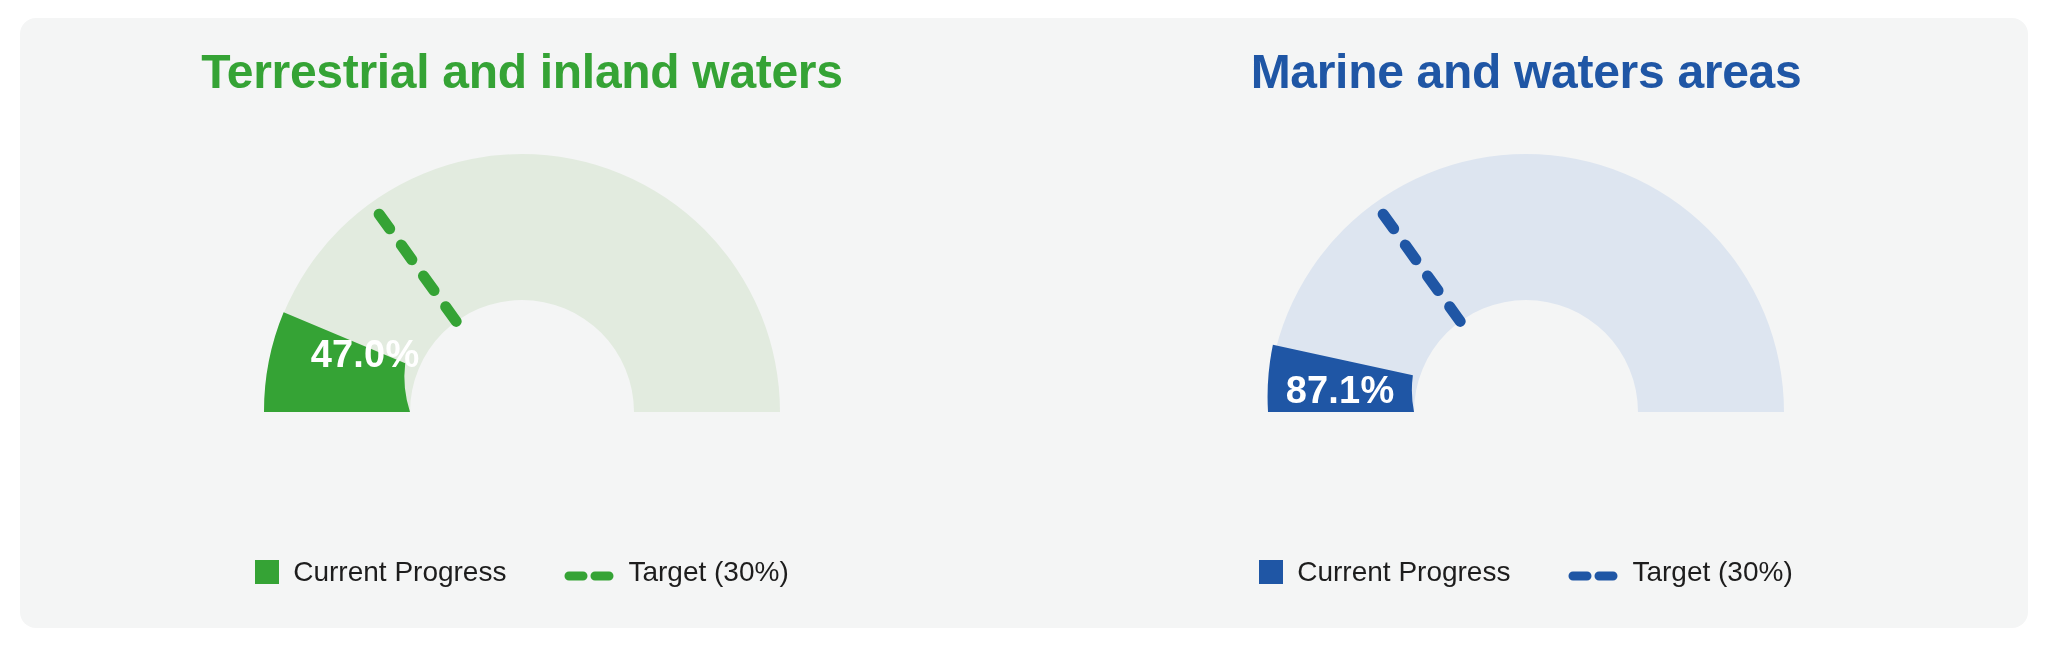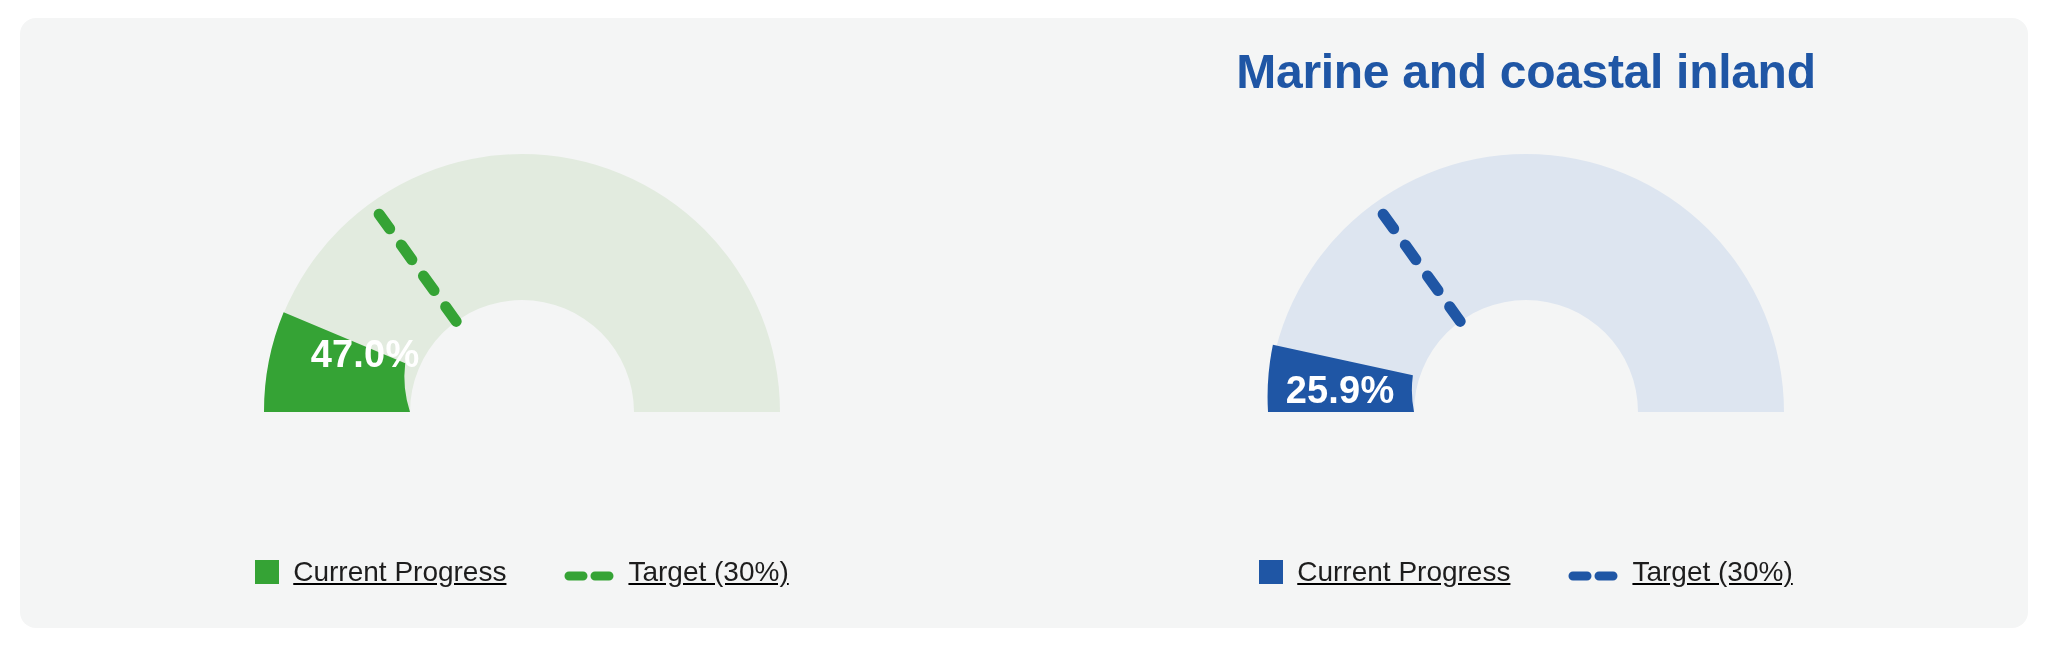--- a/index.html
+++ b/index.html
@@ -83,21 +83,20 @@
   .legend {
     position: absolute;
     bottom: 40px;
     left: 0;
     width: 1004px;
     display: flex;
     flex-direction: row;
     justify-content: center;
     align-items: center;
     gap: 58px;
-    text-decoration: underline;
   }
   .legend-item {
     display: flex;
     flex-direction: row;
     align-items: center;
     gap: 14px;
   }
   .legend-label {
     font-size: 28px;
     color: #1d1d1d;
@@ -115,20 +114,21 @@
     height: 10px;
   }
 </style>
 </head>
 <body>
 
 <div class="card">
   <div class="panels">
 
     <div class="panel">
+      <div class="panel-title green">Terrestrial and inland waters</div>
 
       <div class="gauge-wrap">
         <svg class="gauge-svg" width="560" height="300" viewBox="0 0 560 300">
 
           <path d="M 22 290
                    A 258 258 0 0 1 538 290
                    L 392 290
                    A 112 112 0 0 0 168 290
                    Z" fill="#e2ebdf"></path>
 
@@ -153,40 +153,40 @@
             <svg width="50" height="10" viewBox="0 0 50 10">
               <line x1="5" y1="5" x2="45" y2="5" stroke="#35a335" stroke-width="9" stroke-linecap="round" stroke-dasharray="14 12"></line>
             </svg>
           </span>
           <span class="legend-label">Target (30%)</span>
         </div>
       </div>
     </div>
 
     <div class="panel">
-      <div class="panel-title blue">Marine and coastal inland</div>
+      <div class="panel-title blue">Marine and waters areas</div>
 
       <div class="gauge-wrap">
         <svg class="gauge-svg" width="560" height="300" viewBox="0 0 560 300">
 
           <path d="M 22 290
                    A 258 258 0 0 1 538 290
                    L 392 290
                    A 112 112 0 0 0 168 290
                    Z" fill="#dde5f0"></path>
 
           <path d="M 22 290
                    A 258 258 0 0 1 26.90 222.68
                    L 166.88 253.31
                    A 112 112 0 0 0 168 290
                    Z" fill="#1f56a5"></path>
 
           <line x1="214.19" y1="199.40" x2="129.64" y2="81.75" stroke="#1f56a5" stroke-width="11" stroke-linecap="round" stroke-dasharray="18 20"></line>
         </svg>
-        <div class="gauge-value" style="left: 316px; top: 268px;">25.9%</div>
+        <div class="gauge-value" style="left: 316px; top: 268px;">87.1%</div>
       </div>
 
       <div class="legend">
         <div class="legend-item">
           <span class="swatch-square" style="background:#1f56a5;"></span>
           <span class="legend-label">Current Progress</span>
         </div>
         <div class="legend-item">
           <span class="swatch-dash">
             <svg width="50" height="10" viewBox="0 0 50 10">

